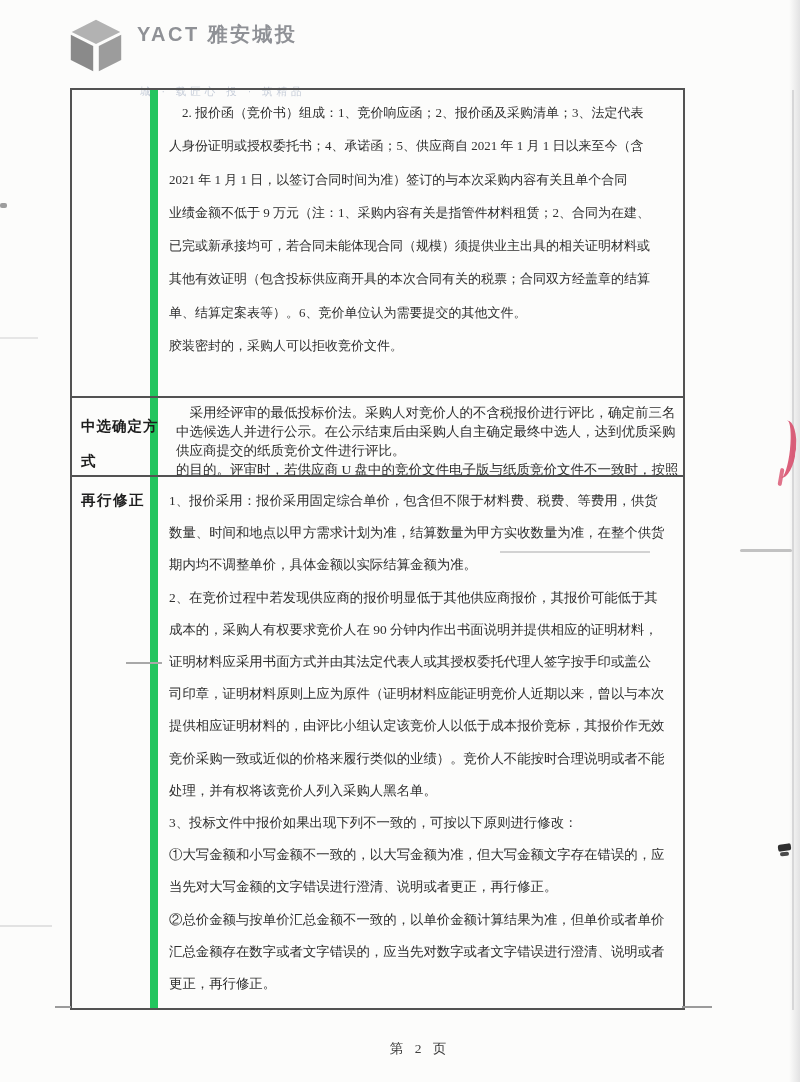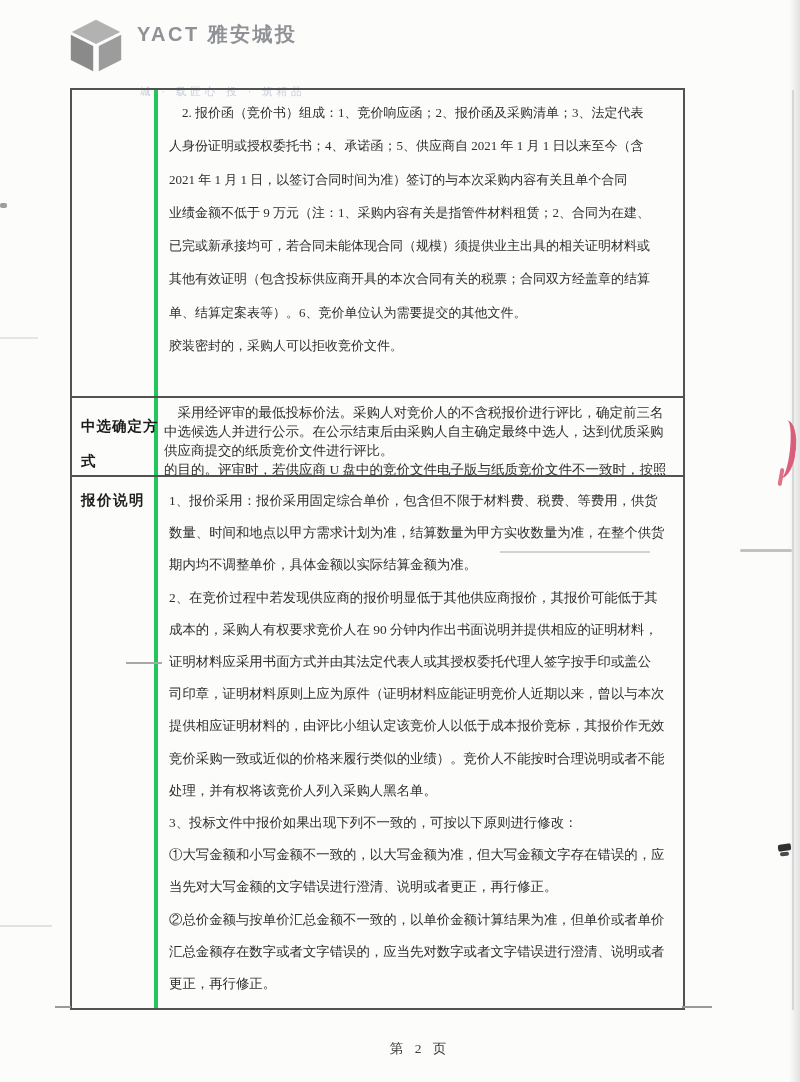--- a/index.html
+++ b/index.html
@@ -28,32 +28,32 @@
   }
 
   
   .doc-table{
     position:absolute;left:70px;top:88px;width:611px;
     border:2px solid #525252;background:transparent;
   }
   .trow{display:flex;align-items:stretch;}
   .trow + .trow{border-top:2px solid #525252;}
   .lcell{
-    width:86px;flex:0 0 86px;border-right:4px solid #22c55e;
+    width:86px;flex:0 0 86px;border-right:8px solid #22c55e;
     font-weight:700;color:#1d1d1d;box-sizing:border-box;
   }
   .ccell{flex:1 1 auto;box-sizing:border-box;overflow:hidden;}
   .line{white-space:pre;}
 
   .trow1{height:306px;}
   .trow1 .ccell{padding:6px 6px 6px 11px;font-size:13px;line-height:33.3px;}
 
   .trow2{height:77px;}
   .trow2 .lcell{padding:11px 0 0 9px;font-size:14.5px;line-height:35px;letter-spacing:1px;}
-  .trow2 .ccell{padding:5px 6px 0 6px;font-size:13.5px;line-height:19px;}
+  .trow2 .ccell{padding:5px 6px 0 18px;font-size:13.5px;line-height:19px;}
 
   .trow3{height:531px;}
   .trow3 .lcell{padding:13px 0 0 9px;font-size:14.5px;line-height:20px;letter-spacing:1.5px;}
   .trow3 .ccell{padding:8px 6px 0 11px;font-size:13.4px;line-height:32.2px;}
 
   
   .page-footer{
     position:absolute;left:0;top:1040px;width:800px;text-align:center;
     font-size:13.5px;letter-spacing:4px;color:#3d3d3d;padding-left:20px;
   }
@@ -124,21 +124,21 @@
       <div class="ccell">
           <div class="line">　采用经评审的最低投标价法。采购人对竞价人的不含税报价进行评比，确定前三名</div>
           <div class="line">中选候选人并进行公示。在公示结束后由采购人自主确定最终中选人，达到优质采购</div>
           <div class="line">供应商提交的纸质竞价文件进行评比。</div>
           <div class="line">的目的。评审时，若供应商 U 盘中的竞价文件电子版与纸质竞价文件不一致时，按照</div>
         </div>
     </div>
 
     <div class="trow trow3">
       <div class="lcell">
-          <div class="line">报价说明</div>
+          <div class="line">再行修正</div>
         </div>
       <div class="ccell">
           <div class="line">1、报价采用：报价采用固定综合单价，包含但不限于材料费、税费、等费用，供货</div>
           <div class="line">数量、时间和地点以甲方需求计划为准，结算数量为甲方实收数量为准，在整个供货</div>
           <div class="line">期内均不调整单价，具体金额以实际结算金额为准。</div>
           <div class="line">2、在竞价过程中若发现供应商的报价明显低于其他供应商报价，其报价可能低于其</div>
           <div class="line">成本的，采购人有权要求竞价人在 90 分钟内作出书面说明并提供相应的证明材料，</div>
           <div class="line">证明材料应采用书面方式并由其法定代表人或其授权委托代理人签字按手印或盖公</div>
           <div class="line">司印章，证明材料原则上应为原件（证明材料应能证明竞价人近期以来，曾以与本次</div>
           <div class="line">提供相应证明材料的，由评比小组认定该竞价人以低于成本报价竞标，其报价作无效</div>

